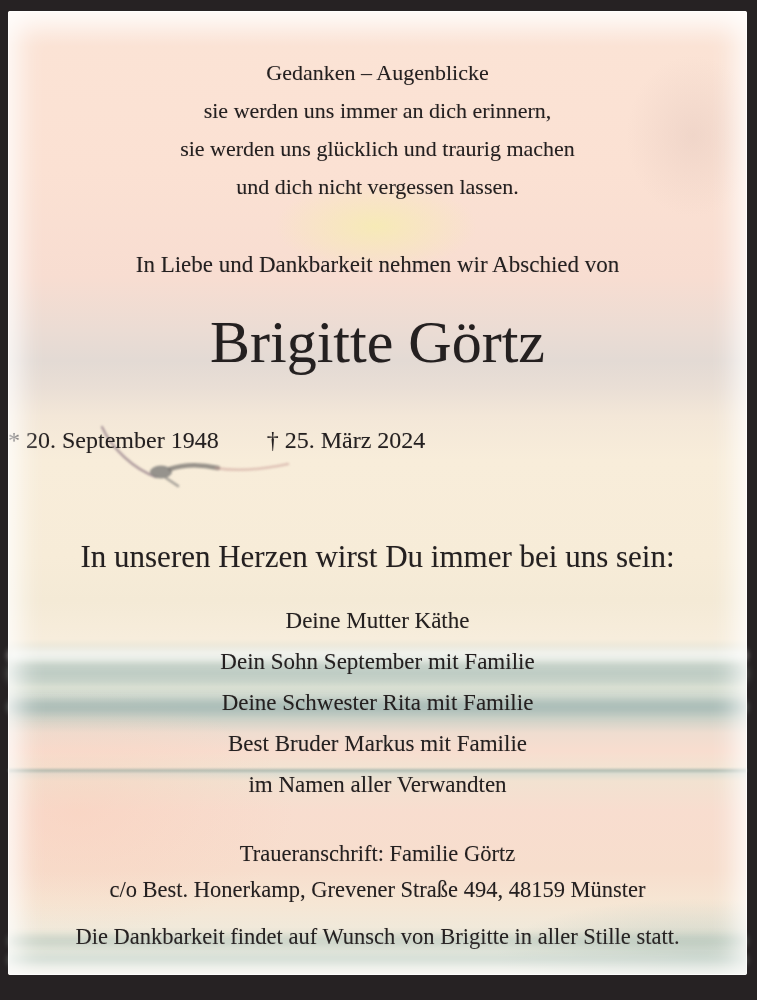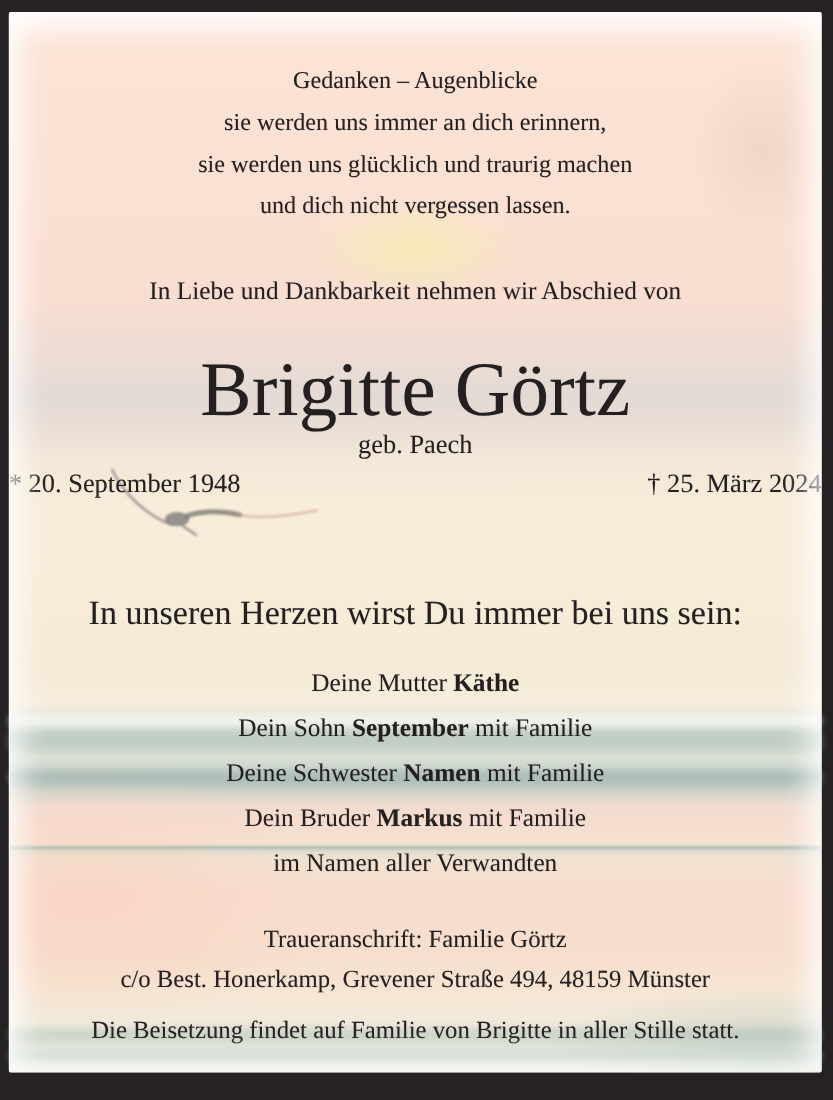--- a/index.html
+++ b/index.html
@@ -82,29 +82,29 @@
   
   .tblock {
     position: absolute; left: 0; width: 100%;
     text-align: center;
     color: #242020;
     z-index: 2;
     text-shadow: 0 0 1px rgba(70,58,58,0.25);
   }
   #verse        { top: 43px;  font-size: 22px;   line-height: 38px; }
   #intro        { top: 234px; font-size: 23px;   line-height: 40px; }
-  #name         { top: 309px; font-size: 70px;   line-height: 70px; }
+  #name         { top: 296px; font-size: 60px;   line-height: 70px; }
   #maiden       { top: 380px; font-size: 24px;   line-height: 28px; }
   #dates        { top: 414px; font-size: 24px;   line-height: 30px;
-                  display: flex; justify-content: space-between; gap: 48px; }
+                  display: flex; justify-content: flex-start; gap: 48px; }
   #remembrance  { top: 531px; font-size: 31px;   line-height: 30px; }
   #mourners     { top: 589px; font-size: 23px;   line-height: 41px; }
   #address      { top: 825px; font-size: 22.5px; line-height: 36px; }
   #funeral-note { top: 908px; font-size: 22.5px; line-height: 36px; }
-  .b { font-weight: bold; }
+  .b { font-weight: normal; }
   
   #bird {
     position: absolute; left: 88px; top: 412px;
     width: 205px; height: 100px;
     z-index: 2;
     filter: blur(1.1px);
   }
 </style>
 </head>
 <body>
@@ -130,37 +130,36 @@
     <div id="intro" class="tblock">In Liebe und Dankbarkeit nehmen wir Abschied von</div>
 
     <div id="verse" class="tblock">
       <div>Gedanken – Augenblicke</div>
       <div>sie werden uns immer an dich erinnern,</div>
       <div>sie werden uns glücklich und traurig machen</div>
       <div>und dich nicht vergessen lassen.</div>
     </div>
 
     <div id="name" class="tblock">Brigitte Görtz</div>
-    <div id="maiden" class="tblock">geb. Paech</div>
     <div id="dates" class="tblock">
       <span>* 20. September 1948</span>
       <span>† 25. März 2024</span>
     </div>
 
     <div id="remembrance" class="tblock">In unseren Herzen wirst Du immer bei uns sein:</div>
 
     <div id="mourners" class="tblock">
       <div><span>Deine Mutter </span><span class="b">Käthe</span><span></span></div>
       <div><span>Dein Sohn </span><span class="b">September</span><span> mit Familie</span></div>
-      <div><span>Deine Schwester </span><span class="b">Namen</span><span> mit Familie</span></div>
-      <div><span>Dein Bruder </span><span class="b">Markus</span><span> mit Familie</span></div>
+      <div><span>Deine Schwester </span><span class="b">Rita</span><span> mit Familie</span></div>
+      <div><span>Best Bruder </span><span class="b">Markus</span><span> mit Familie</span></div>
       <div>im Namen aller Verwandten</div>
     </div>
 
     <div id="address" class="tblock">
       <div>Traueranschrift: Familie Görtz</div>
       <div>c/o Best. Honerkamp, Grevener Straße 494, 48159 Münster</div>
     </div>
 
-    <div id="funeral-note" class="tblock">Die Beisetzung findet auf Familie von Brigitte in aller Stille statt.</div>
+    <div id="funeral-note" class="tblock">Die Dankbarkeit findet auf Wunsch von Brigitte in aller Stille statt.</div>
 
   </div>
 </div>
 
 </body></html>

